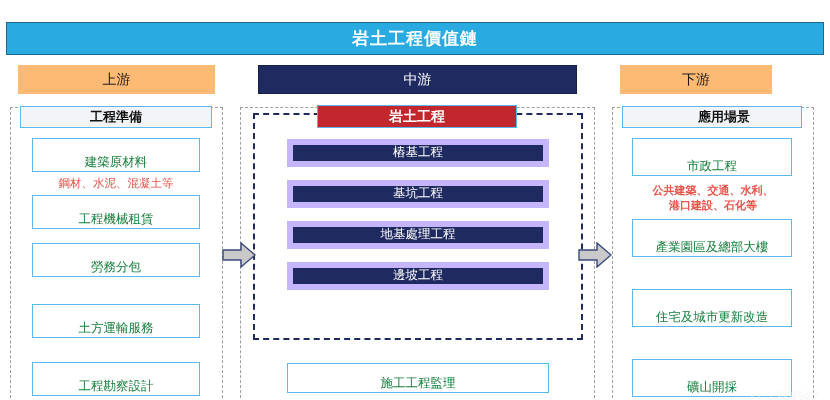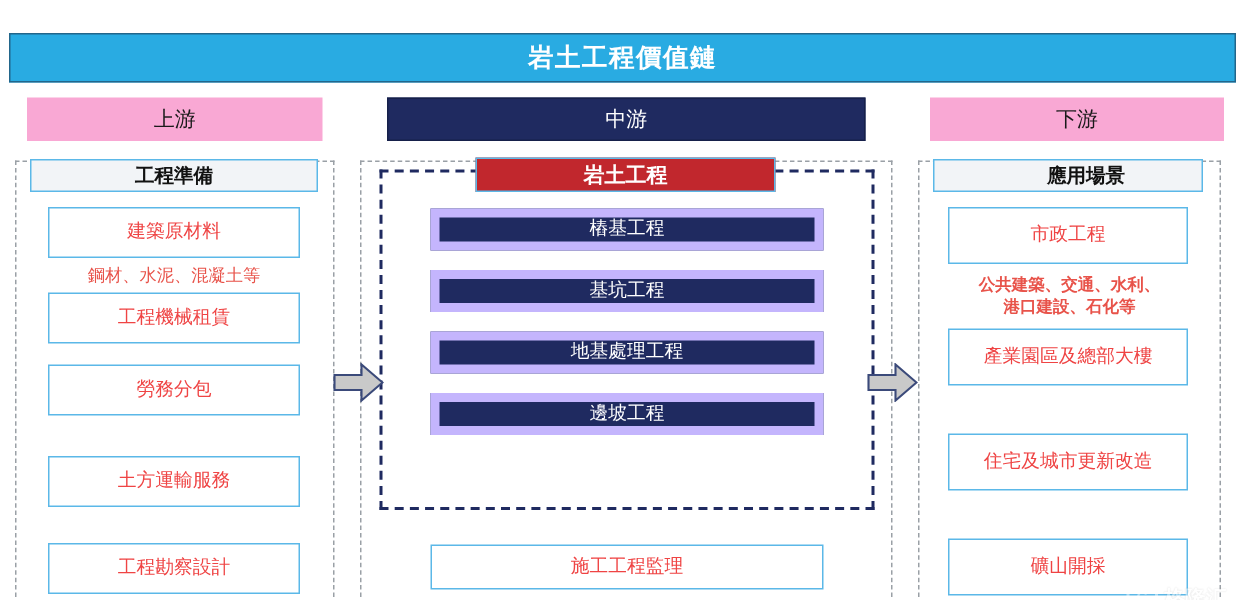--- a/index.html
+++ b/index.html
@@ -24,25 +24,25 @@
     color:#ffffff;font-size:17px;font-weight:bold;letter-spacing:1px;
     font-family:"Liberation Sans","DejaVu Sans",sans-serif;
   }
 
   
   .stage-head{
     position:absolute;height:29px;
     display:flex;align-items:center;justify-content:center;
     box-sizing:border-box;font-size:14px;
   }
-  .stage-head.light{background:#f9a8d4;color:#1a1a1a;}
+  .stage-head.light{background:#fdba74;color:#1a1a1a;}
   .stage-head.dark{background:#1f2a60;color:#ffffff;border:1px solid #16204a;}
   #head-up{left:18px;top:48px;width:197px;}
   #head-mid{left:258px;top:48px;width:319px;}
-  #head-down{left:620px;top:48px;width:196px;align-items:center;}
+  #head-down{left:620px;top:48px;width:152px;align-items:center;}
 
   
   .dashed-col{
     position:absolute;border:1px dashed #9aa0a6;box-sizing:border-box;
     background:transparent;
   }
   #col-up{left:10px;top:90px;width:213px;height:296px;}
   #col-down{left:612px;top:90px;width:202px;height:296px;}
   #col-mid-outer{left:240px;top:90px;width:355px;height:296px;}
 
@@ -72,21 +72,21 @@
   }
 
   
   .cell{
     position:absolute;box-sizing:border-box;
     display:flex;align-items:center;justify-content:center;
     text-align:center;line-height:1.25;
   }
   .cell.outline{
     background:#ffffff;border:1px solid #5bb8e8;
-    color:#ef4444;font-size:12.5px;
+    color:#15803d;font-size:12.5px;align-items:flex-end;
   }
   .cell.navy{
     background:#1f2a60;border:6px solid #c4b5fd;
     color:#ffffff;font-size:12.5px;
   }
 
   
   #up-0{left:32px;top:121px;width:168px;height:34px;}
   #up-1{left:32px;top:178px;width:168px;height:34px;}
   #up-2{left:32px;top:226px;width:168px;height:34px;}

